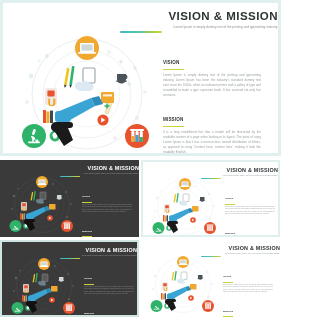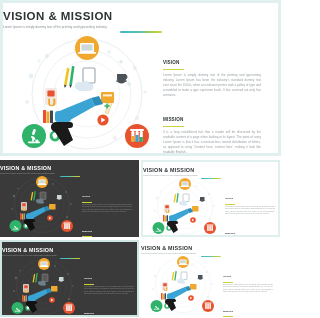--- a/index.html
+++ b/index.html
@@ -25,21 +25,21 @@
     overflow: hidden;
     background: #ffffff;
   }
   .slide-inner {
     position: absolute;
     inset: 0;
     overflow: hidden;
   }
 
   
-  .hdr { text-align: left; width: 100%; }
+  .hdr { text-align: right; width: 100%; }
   .hdr-title {
     font-weight: bold;
     color: #2e3436;
     letter-spacing: .04em;
   }
   .hdr-sub {
     color: #8b9396;
     line-height: 1.35;
   }
   .hdr-rule {

